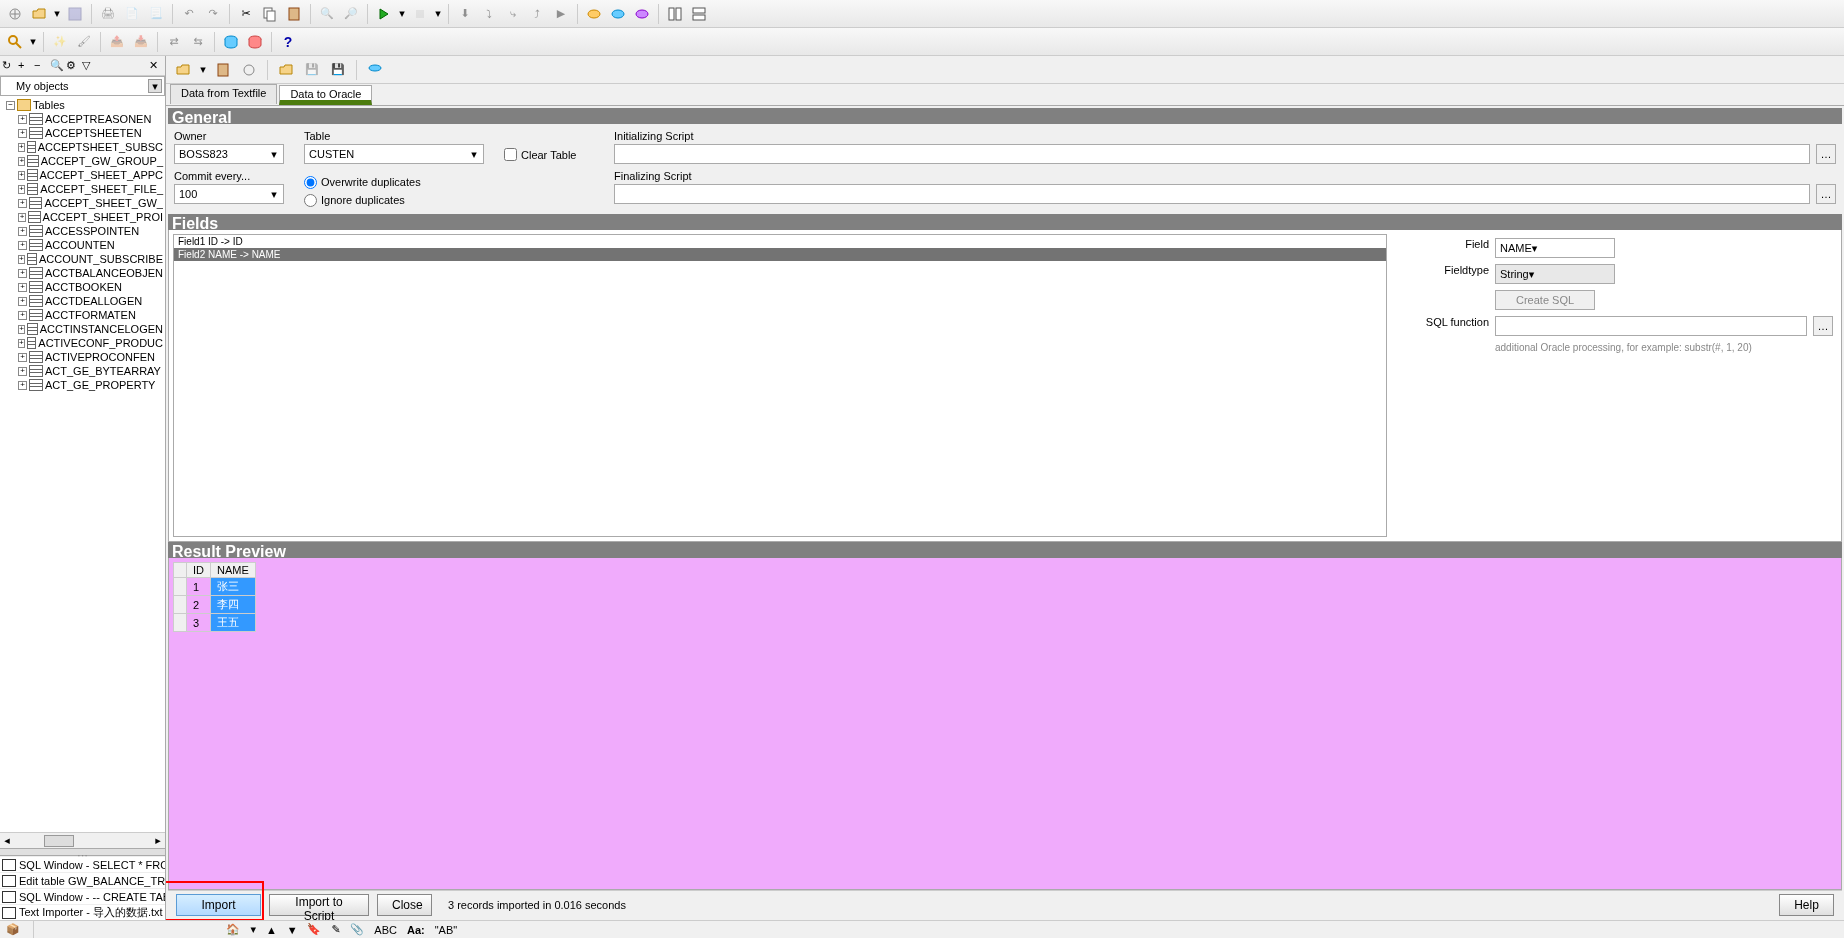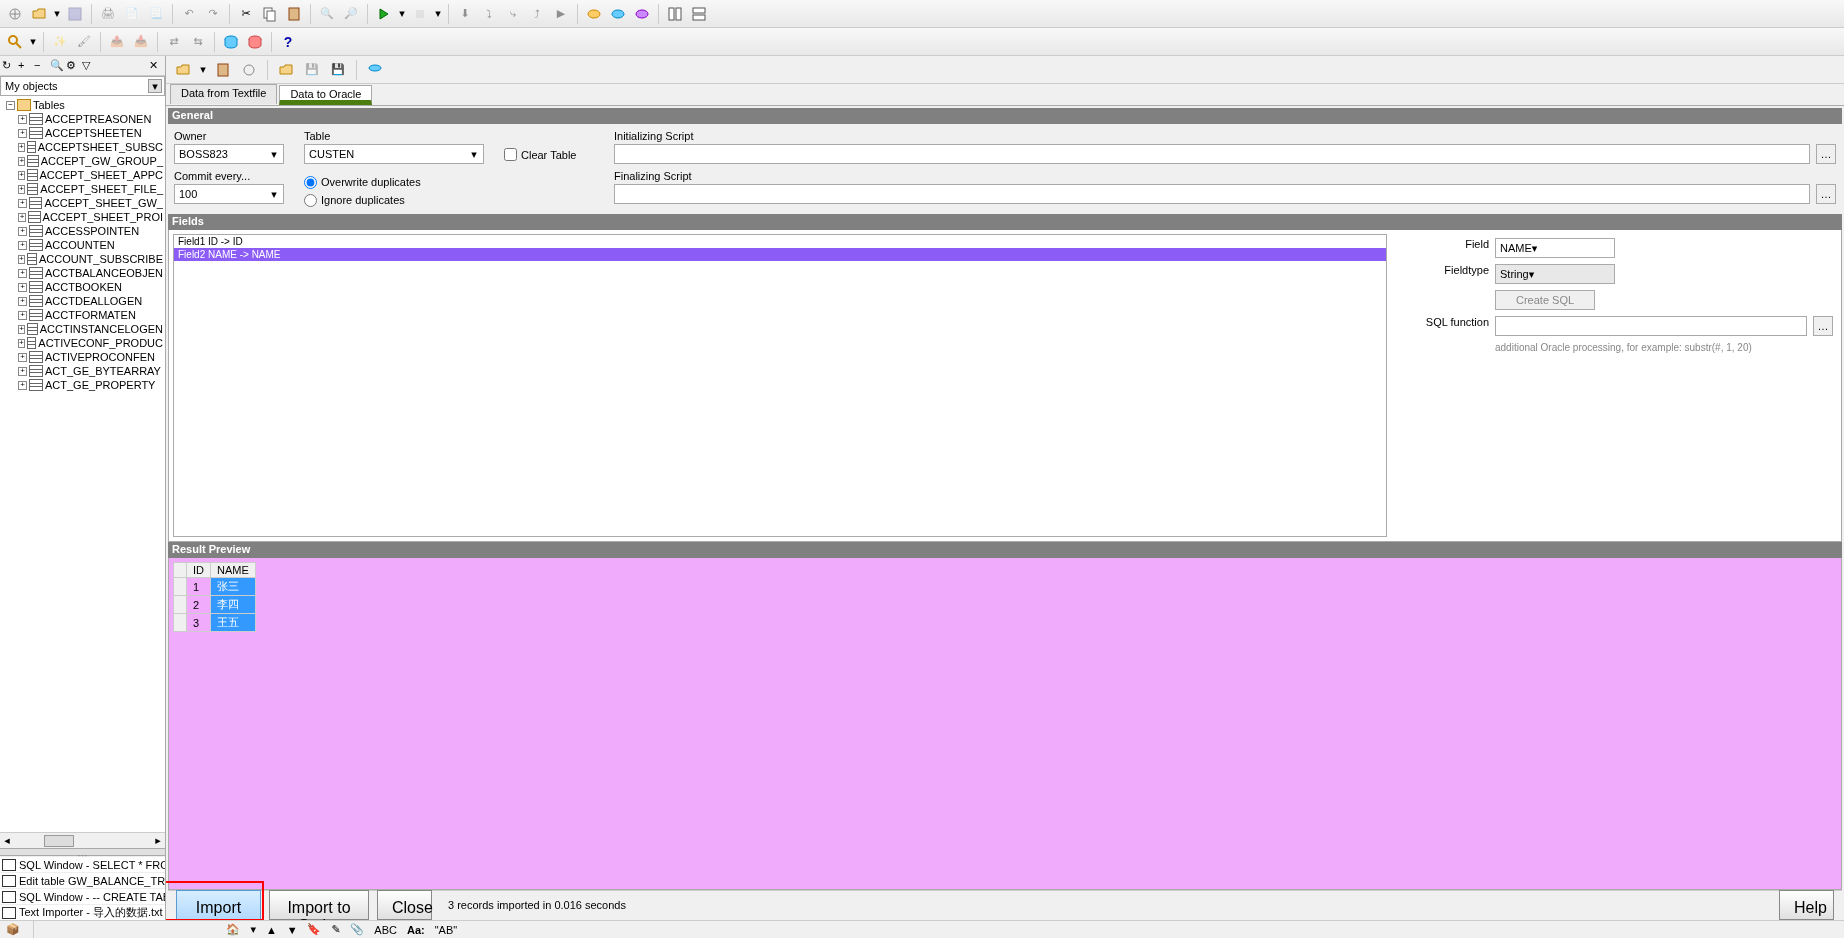--- a/index.html
+++ b/index.html
@@ -7,21 +7,21 @@
 
 .toolbar { background: linear-gradient(to bottom, #f8f8f8, #e8e8e8); border-bottom: 1px solid #ccc; padding: 2px 4px; display: flex; align-items: center; gap: 2px; height: 28px; }
 .tb-btn { width: 22px; height: 22px; display: inline-flex; align-items: center; justify-content: center; cursor: pointer; border: 1px solid transparent; }
 .tb-sep { width: 1px; height: 20px; background: #ccc; margin: 0 3px; }
 
 .main-area { display: flex; height: calc(100% - 28px - 28px - 18px); }
 
 .left-panel { width: 166px; background: #fff; border-right: 1px solid #aaa; display: flex; flex-direction: column; }
 .left-toolbar { height: 20px; background: #f0f0f0; border-bottom: 1px solid #ccc; display: flex; align-items: center; padding: 0 2px; gap: 2px; }
 .lt-ic { width: 14px; height: 14px; display: inline-block; }
-.dropdown-combo { height: 20px; border: 1px solid #aaa; background: #fff; display: flex; align-items: center; padding: 0 4px; position: relative; }
+.dropdown-combo { height: 20px; border: 1px solid #aaa; background: #fff; display: flex; align-items: center; padding: 0 15px; position: relative; }
 .dropdown-arrow { position: absolute; right: 2px; width: 14px; height: 14px; background: #e0e0e0; border: 1px solid #999; display: flex; align-items: center; justify-content: center; }
 .tree { flex: 1; overflow: auto; background: #fff; padding: 2px; }
 .tree-node { display: flex; align-items: center; height: 14px; padding-left: 16px; white-space: nowrap; }
 .tree-node.root { padding-left: 4px; }
 .exp-box { width: 9px; height: 9px; border: 1px solid #888; background: #fff; display: inline-flex; align-items: center; justify-content: center; margin-right: 2px; font-size: 8px; line-height: 1; }
 .folder-ic { width: 14px; height: 12px; background: #f6d388; border: 1px solid #b8860b; margin-right: 2px; }
 .table-ic { width: 14px; height: 12px; background: #fff; border: 1px solid #666; margin-right: 2px; position: relative; }
 .table-ic::before { content: ''; position: absolute; top: 3px; left: 0; right: 0; height: 1px; background: #666; }
 .table-ic::after { content: ''; position: absolute; top: 6px; left: 0; right: 0; height: 1px; background: #666; }
 .hscroll { height: 16px; background: #f0f0f0; border-top: 1px solid #ccc; display: flex; align-items: center; }
@@ -34,53 +34,53 @@
 
 .right-panel { flex: 1; display: flex; flex-direction: column; background: #f0f0f0; }
 .right-toolbar { height: 28px; background: #f0f0f0; border-bottom: 1px solid #ccc; display: flex; align-items: center; padding: 0 6px; gap: 4px; }
 
 .tab-row { height: 22px; display: flex; align-items: flex-start; padding-left: 4px; border-bottom: 1px solid #aaa; }
 .tab { height: 20px; padding: 2px 10px; border: 1px solid #aaa; border-bottom: none; background: #e8e8e8; margin-right: 2px; cursor: pointer; }
 .tab.active { background: #fff; border-bottom: 5px solid #4d7c0f; position: relative; top: 1px; }
 
 .content { flex: 1; display: flex; flex-direction: column; padding: 2px; overflow: hidden; }
 
-.section-bar { height: 16px; background: #808080; color: #fff; padding: 1px 4px; font-weight: bold; font-size: 11px; }
+.section-bar { height: 16px; background: #808080; color: #fff; padding: 1px 4px; font-weight: bold; font-size: 16px; }
 
 .general-body { background: #f0f0f0; padding: 6px; display: flex; gap: 20px; }
 .gen-col { display: flex; flex-direction: column; gap: 2px; }
 .label { font-size: 11px; }
 .combo { height: 20px; border: 1px solid #aaa; background: #fff; padding: 0 4px; display: flex; align-items: center; position: relative; }
 .combo .caret { position: absolute; right: 2px; width: 14px; height: 14px; display: flex; align-items: center; justify-content: center; }
 .radio-row { display: flex; align-items: center; gap: 4px; height: 16px; }
 .radio-row input { margin: 0; }
 .check-row { display: flex; align-items: center; gap: 4px; }
 .script-row { display: flex; align-items: center; gap: 6px; margin-bottom: 4px; }
 .script-input { flex: 1; height: 20px; border: 1px solid #aaa; background: #fff; }
 .ellipsis-btn { width: 20px; height: 20px; border: 1px solid #aaa; background: #f0f0f0; display: flex; align-items: center; justify-content: center; cursor: pointer; }
 
 .fields-body { background: #fff; display: flex; gap: 10px; height: 312px; border: 1px solid #aaa; border-top: none; }
 .fields-list { flex: 1; border: 1px solid #aaa; margin: 4px; overflow: auto; }
 .field-row { height: 13px; padding: 0 4px; font-size: 10px; display: flex; align-items: center; }
-.field-row.selected { background: #8b5cf6; color: #fff; }
+.field-row.selected { background: #737373; color: #fff; }
 .fields-props { width: 440px; padding: 8px; }
 .prop-row { display: flex; align-items: flex-start; margin-bottom: 6px; gap: 6px; }
 .prop-label { width: 80px; text-align: right; }
 .prop-combo { flex: 1; height: 20px; border: 1px solid #aaa; background: #fff; padding: 0 4px; display: flex; align-items: center; position: relative; }
 .prop-btn { height: 20px; padding: 0 20px; border: 1px solid #aaa; background: #f0f0f0; color: #888; }
 .hint { color: #888; font-size: 10px; margin-left: 86px; }
 
 .result-body { flex: 1; background: #f0abfc; border: 1px solid #aaa; border-top: none; overflow: auto; padding: 4px; }
 .result-table { border-collapse: collapse; }
 .result-table th, .result-table td { border: 1px solid #ccc; padding: 1px 6px; font-size: 11px; text-align: left; height: 15px; }
 .result-table th { background: #f0f0f0; font-weight: normal; }
 .result-table .hl { background: #3399ff; color: #fff; }
 
 .button-row { height: 28px; display: flex; align-items: center; padding: 0 8px; gap: 8px; border-top: 1px solid #ccc; }
-.btn { height: 30px; padding: 8px 14px; border: 1px solid #888; background: linear-gradient(to bottom,#fff,#e0e0e0); cursor: pointer; font-size: 16px; }
+.btn { height: 22px; padding: 0 14px; border: 1px solid #888; background: linear-gradient(to bottom,#fff,#e0e0e0); cursor: pointer; font-size: 12px; }
 .btn.import { background: linear-gradient(to bottom,#d6eeff,#b3d9ff); border: 1px solid #5a9bd5; }
 .status-text { margin-left: 8px; }
 .btn-right { margin-left: auto; }
 
 .highlight-box { position: absolute; border: 2px solid red; pointer-events: none; }
 
 .statusbar { height: 18px; background: #f0f0f0; border-top: 1px solid #ccc; display: flex; align-items: center; padding: 0 6px; gap: 10px; font-size: 10px; }
 .sb-item { display: flex; align-items: center; gap: 2px; }
 
 svg { display: block; }

